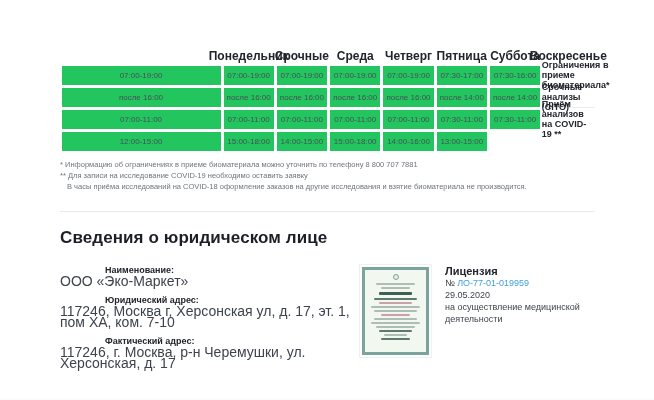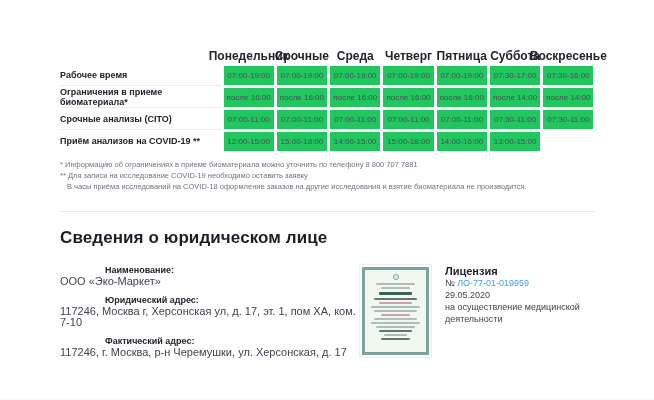--- a/index.html
+++ b/index.html
@@ -48,21 +48,21 @@
 
   
   .divider { border:none; border-top:1px solid #e8e9ec; margin-top:19px; }
 
   
   .legal-title { font-size:17px; font-weight:bold; color:#1c1f26; margin-top:16px; letter-spacing:.1px; }
   .legal-body { display:flex; margin-top:17px; }
   .legal-left { width:313px; }
   .field { margin-bottom:8px; }
   .field-label { font-size:9px; font-weight:bold; color:#22252c; line-height:11px;padding-left:45px; }
-  .field-value { font-size:11px; color:#3e434d; line-height:11px; }
+  .field-value { font-size:14px; color:#3e434d; line-height:11px; }
 
   .legal-right { display:flex; }
 
   
   .cert {
     width:71px; height:92px;
     background:#ffffff;
     padding:2px;
     box-shadow:0 0 0 1px #f0f0f0;
     cursor:pointer;
@@ -108,21 +108,20 @@
     <div class="sched-table">
       <div class="cell corner"></div>
       <div class="cell day-head">Понедельник</div>
       <div class="cell day-head">Срочные</div>
       <div class="cell day-head">Среда</div>
       <div class="cell day-head">Четверг</div>
       <div class="cell day-head">Пятница</div>
       <div class="cell day-head">Суббота</div>
       <div class="cell day-head">Воскресенье</div>
 
-      <div class="cell rowlabel sep">Рабочее время</div>
       <div class="cell timecell-wrap">
           <div class="timecell">07:00-19:00</div>
         </div>
       <div class="cell timecell-wrap">
           <div class="timecell">07:00-19:00</div>
         </div>
       <div class="cell timecell-wrap">
           <div class="timecell">07:00-19:00</div>
         </div>
       <div class="cell timecell-wrap">

